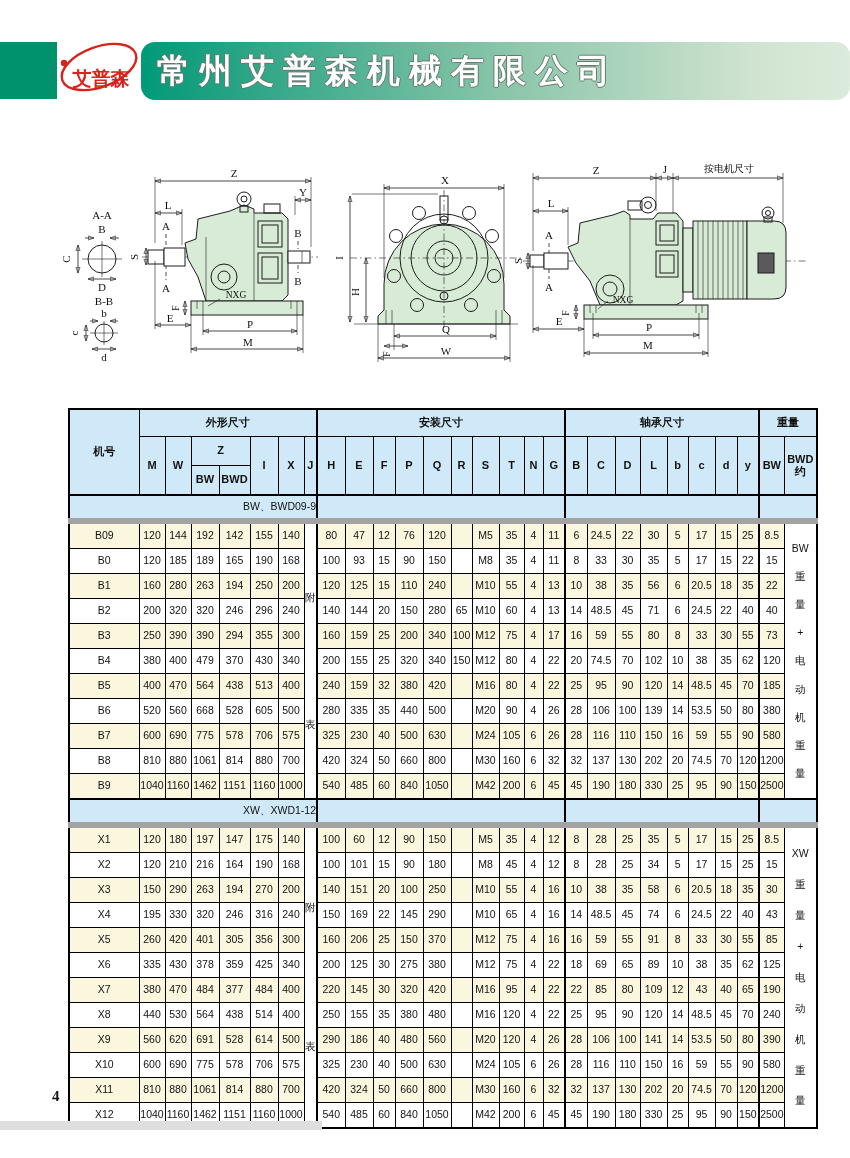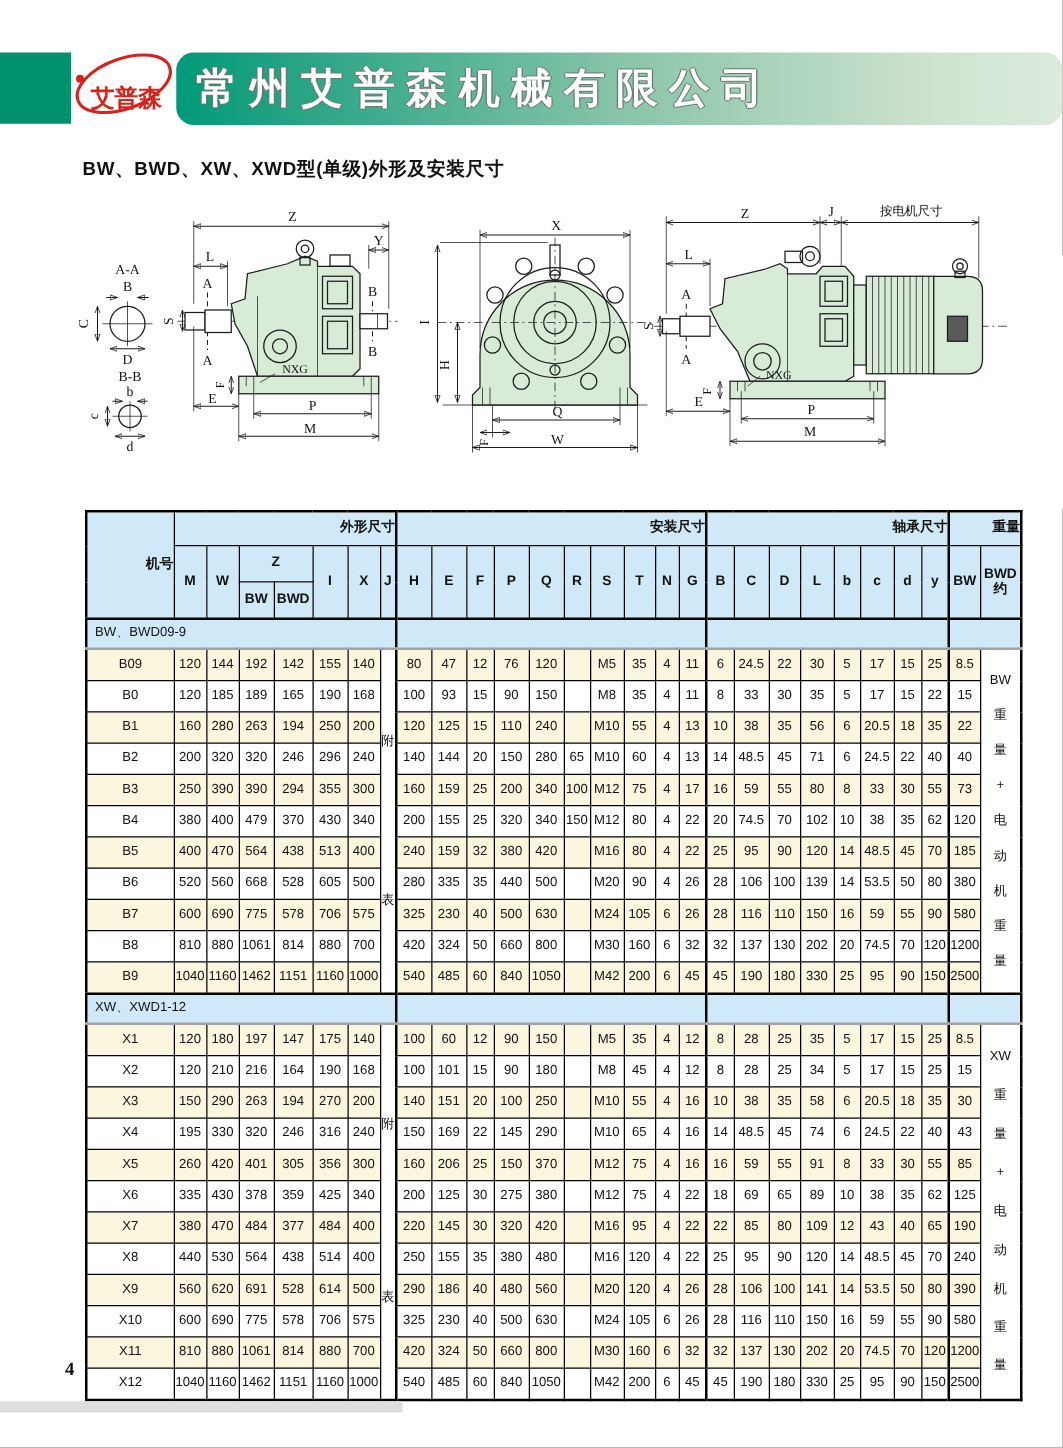--- a/index.html
+++ b/index.html
@@ -33,26 +33,26 @@
   .dwg .white{fill:#fff;}
   .dwg .darkfill{fill:#5a5a5a;}
 
   
   .dim-table-wrap{position:absolute;left:68px;top:408px;}
   table.dims{border-collapse:collapse;table-layout:fixed;width:716px;border:2px solid #000;background:#fff;}
   table.dims th,table.dims td{border:1px solid #000;text-align:center;padding:0;
       font-size:10.5px;line-height:1.05;height:24px;overflow:hidden;}
   table.dims thead th{background:#cfe9f8;font-weight:bold;font-size:11px;}
   table.dims thead{border-bottom:2px solid #000;}
-  table.dims thead tr:first-child th{height:26px;text-align:right;}
+  table.dims thead tr:first-child th{height:26px;}
   table.dims thead tr:nth-child(2) th{height:28px;}
   table.dims thead tr:nth-child(3) th{height:28px;}
   .pre{white-space:pre-line;}
-  tr.group-row td{background:#cfe9f8;text-align:left;padding-left:6px;height:22px;
-      border-top:2px solid #000;border-bottom:2px solid #a3a3a3;}
+  tr.group-row td{background:#cfe9f8;text-align:right;padding-left:6px;height:22px;
+      border-top:2px solid #000;border-bottom:6px solid #a3a3a3;}
   tr.cream td{background:#fbf6de;}
   td.vspan{background:#fff !important;vertical-align:middle;}
   .vstack{display:flex;flex-direction:column;justify-content:space-around;align-items:center;width:100%;}
   .gb{border-left:2px solid #000 !important;}
 
   
   .page-number{position:absolute;left:52px;top:1088px;font-family:"Liberation Serif",serif;
       font-weight:bold;font-size:15px;}
   .footer-bar{position:absolute;left:0;top:1121px;width:322px;height:9px;background:#dedede;}
 </style>
@@ -68,21 +68,20 @@
       <ellipse cx="42" cy="27" rx="39" ry="20" transform="rotate(-20 42 27)" fill="none" stroke="#d8231d" stroke-width="2.4"></ellipse>
       <circle cx="7" cy="23" r="3.2" fill="#d8231d"></circle>
       <text x="44" y="45" text-anchor="middle" font-size="19" font-weight="bold" fill="#d8231d" font-family="Liberation Sans, sans-serif">艾普森</text>
     </svg>
   </div>
 
   <div class="banner">
     <span class="company-name">常州艾普森机械有限公司</span>
   </div>
 
-  <div class="page-title">BW、BWD、XW、XWD型(单级)外形及安装尺寸</div>
 
   <div class="drawings">
 
     <svg class="dwg" style="left:58px;top:153px;" width="272" height="214" viewBox="0 0 272 214">
       <defs>
         <pattern id="hatch" width="5" height="5" patternTransform="rotate(45)" patternUnits="userSpaceOnUse">
           <line x1="0" y1="0" x2="0" y2="5" stroke="#444" stroke-width="1"></line>
         </pattern>
         <marker id="ar" viewBox="0 0 10 10" refX="9" refY="5" markerWidth="8" markerHeight="8" orient="auto-start-reverse">
           <path d="M0,1.8 L9,5 L0,8.2 z" fill="#1c1c1c" stroke="none"></path>

